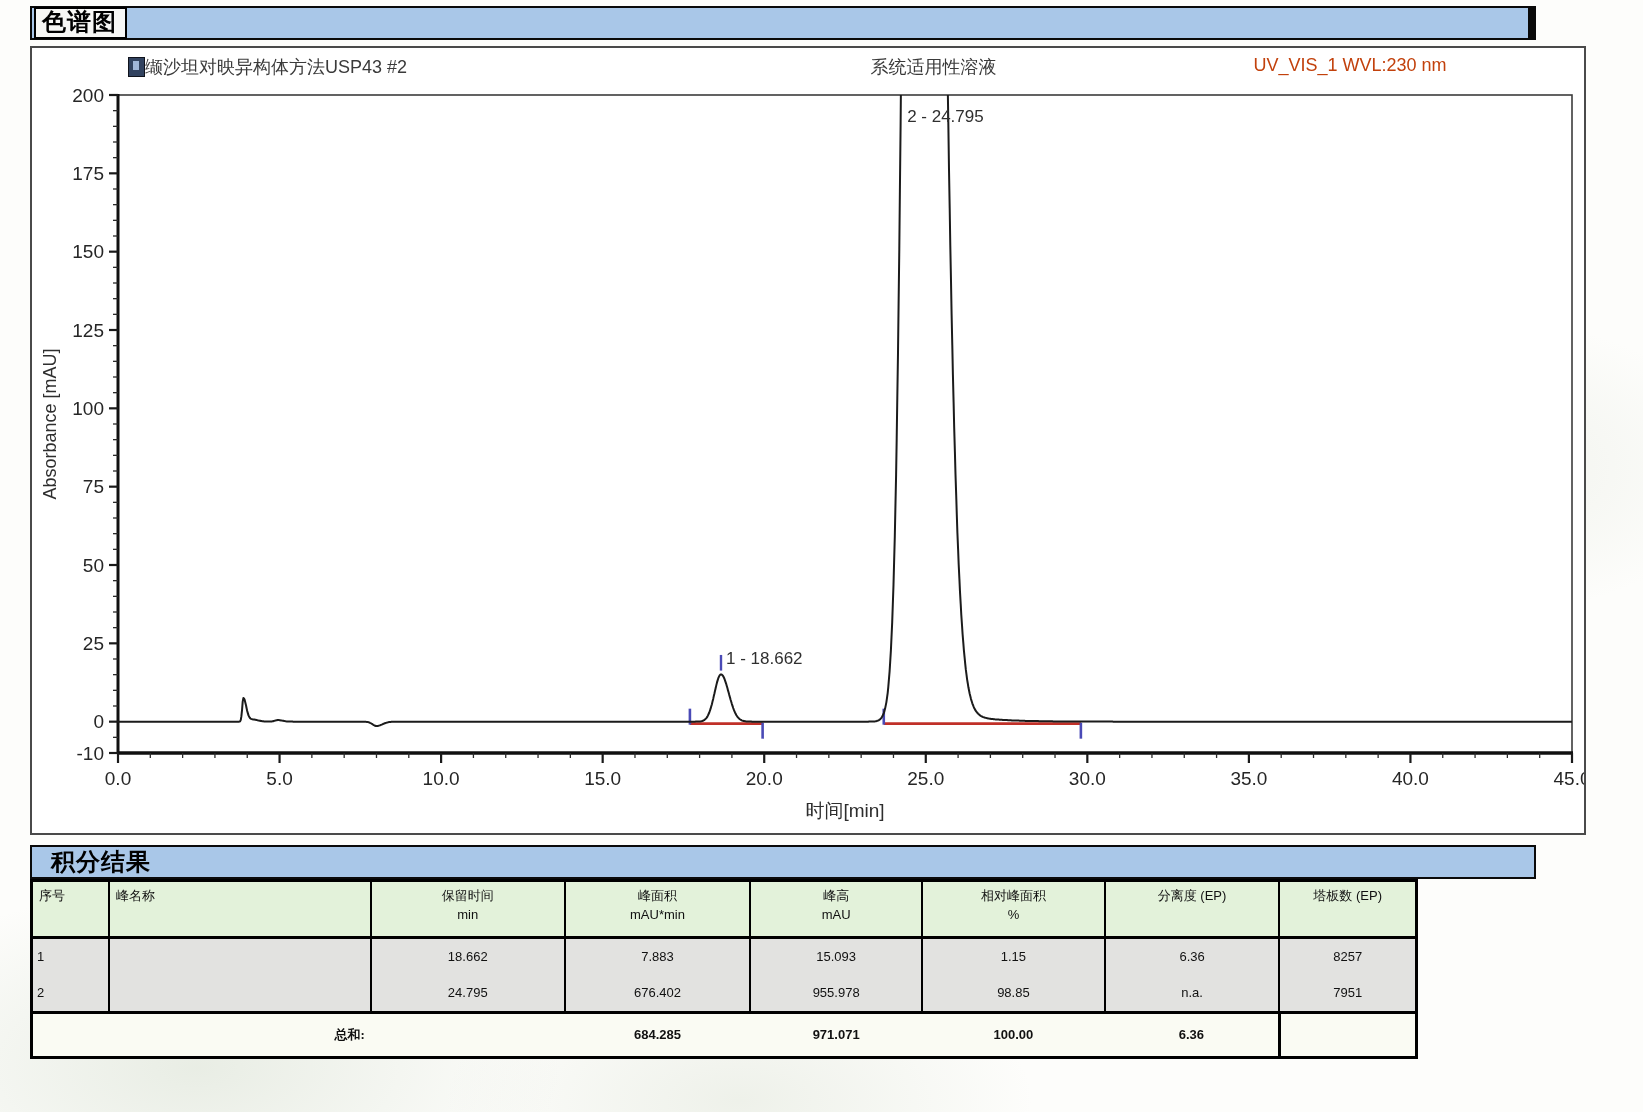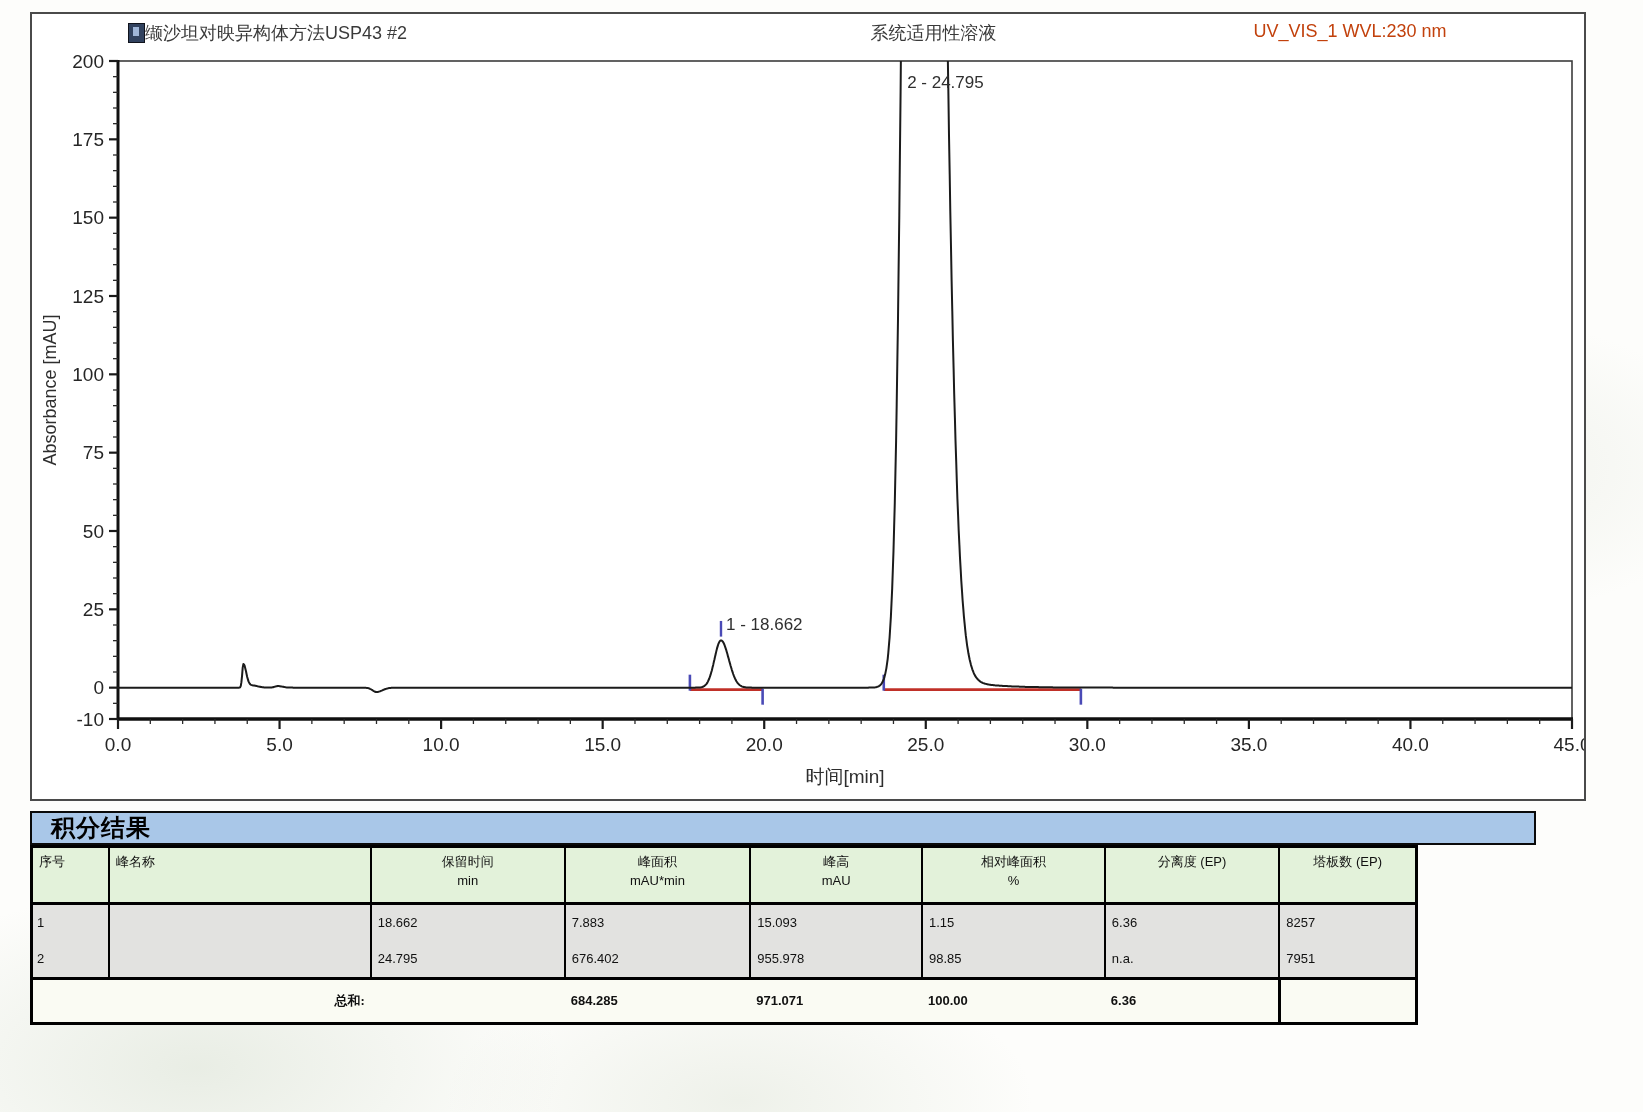--- a/index.html
+++ b/index.html
@@ -43,35 +43,38 @@
     font-size:13px;color:#111;background:#fff;
   }
   table.results th{
     background:#e3f2da;border:2px solid #000;border-bottom:3px solid #000;
     font-weight:normal;padding:5px 4px 6px 4px;text-align:center;vertical-align:top;line-height:1.45;
   }
   table.results th.left{text-align:left;padding-left:6px;}
   table.results .hu{min-height:24px;}
   table.results td{
     background:#e2e2e0;border-left:2px solid #000;border-right:2px solid #000;
-    padding:3px 6px;height:30px;
+    padding:3px 6px;text-align:center;height:30px;
   }
   table.results td.left{text-align:left;padding-left:4px;}
   table.results tfoot td{
     background:#fafbf3;border:none;border-top:3px solid #000;font-weight:bold;height:36px;
   }
   table.results tfoot td.left{text-align:right;padding-left:6px;font-family:Liberation Serif, serif;}
   table.results tfoot td.plates-sum{border:3px solid #000;}
   svg{display:block;}
 </style>
 </head>
 <body>
 
 <div class="page">
 
+  <div class="section-bar first">
+    <span class="bar-title boxed">色谱图</span>
+  </div>
 
   <div class="chart-box">
     <div class="chart-header">
       <div class="h-left">
         <span class="sample-icon"></span>
         <span>缬沙坦对映异构体方法USP43 #2</span>
       </div>
       <div class="h-center">系统适用性溶液</div>
       <div class="h-right">UV_VIS_1 WVL:230 nm</div>
     </div>

